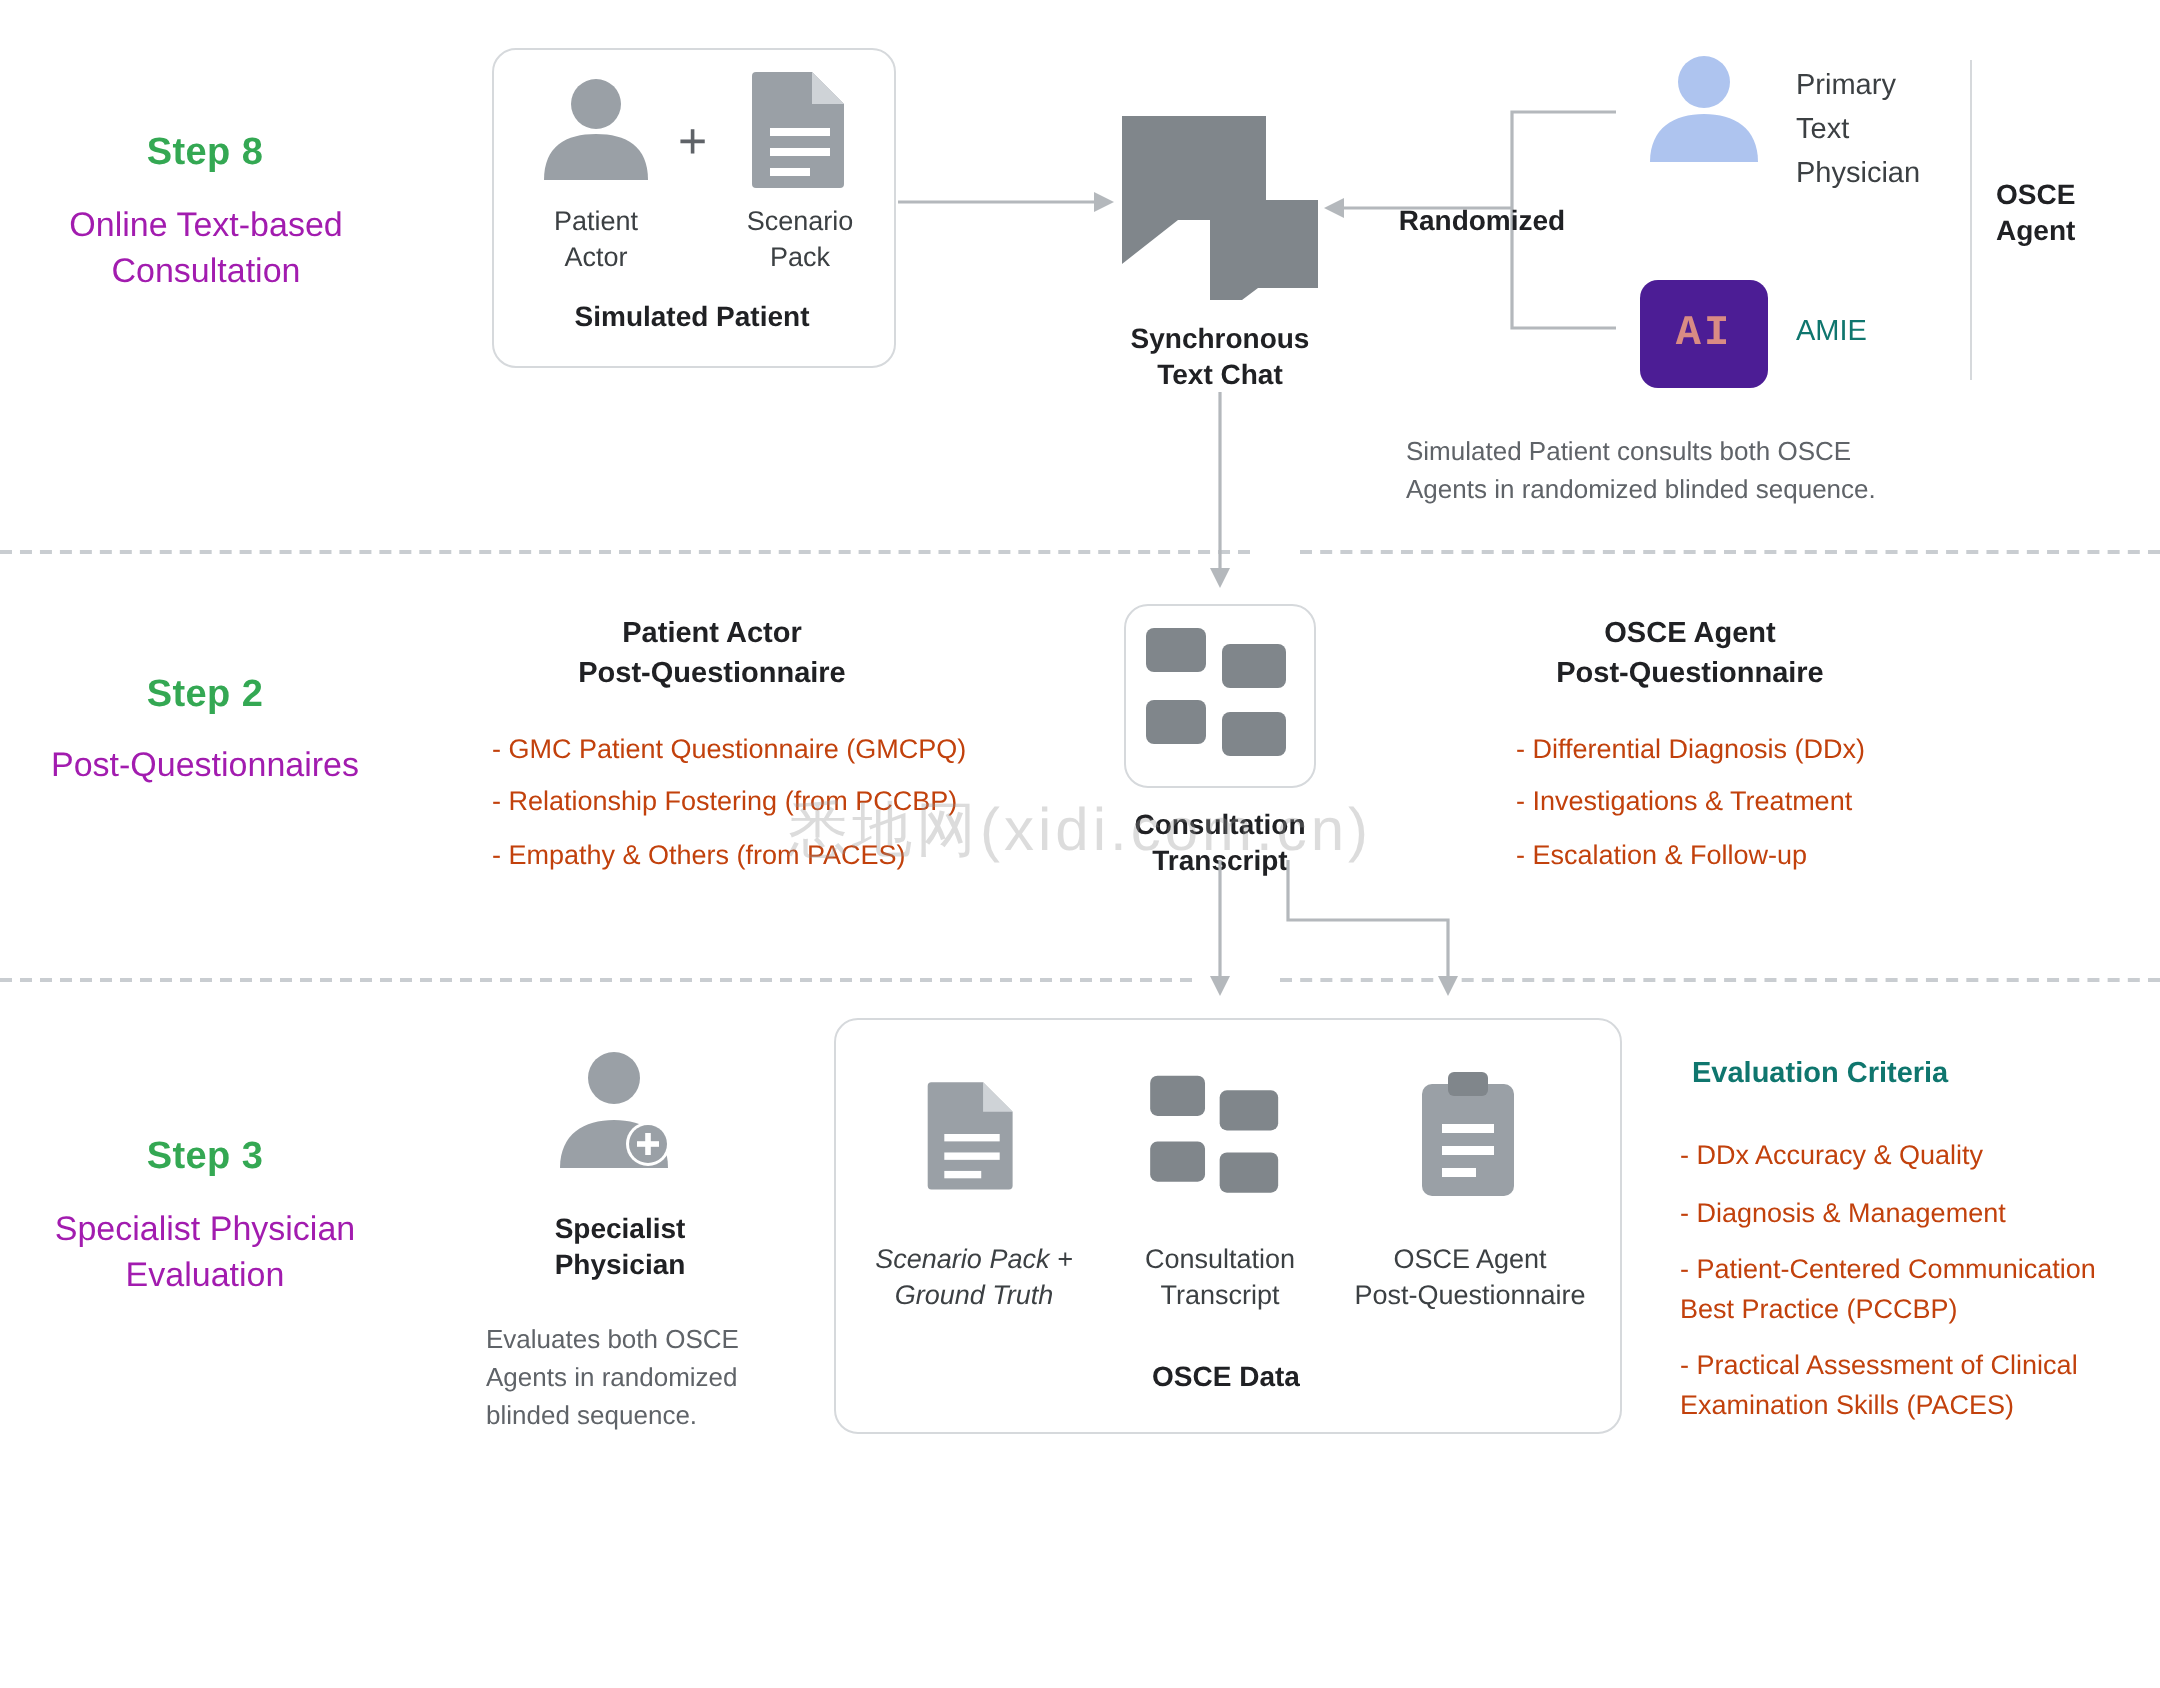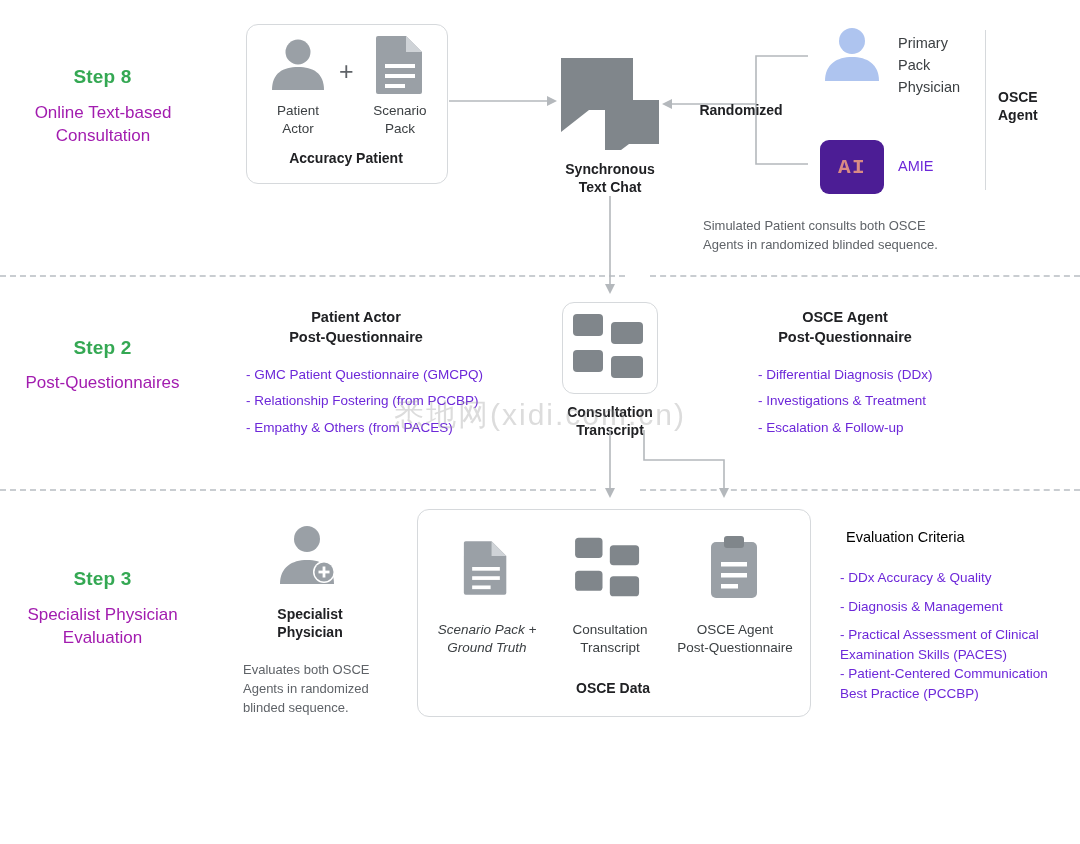--- a/index.html
+++ b/index.html
@@ -64,21 +64,21 @@
     color: #3c4043;
     line-height: 1.32;
   }
   .note {
     font-size: 13px;
     color: #5f6368;
     line-height: 1.45;
   }
   .bullets {
     font-size: 13.5px;
-    color: #6d28d9;
+    color: #c2410c;
     line-height: 1.95;
   }
   .heading-2 {
     font-size: 14.5px;
     font-weight: bold;
     color: #202124;
     text-align: center;
     line-height: 1.35;
   }
 
@@ -171,21 +171,21 @@
   <svg class="abs" style="left:374px; top:34px;" width="52" height="60" viewBox="0 0 52 60">
     <path d="M4 2 h28 l16 16 v40 a2 2 0 0 1 -2 2 H4 a2 2 0 0 1 -2 -2 V4 a2 2 0 0 1 2 -2 Z" class="gray-icon"></path>
     <path d="M32 2 l16 16 h-16 Z" fill="#cfd3d7"></path>
     <rect x="11" y="30" width="30" height="4" fill="#ffffff"></rect>
     <rect x="11" y="40" width="30" height="4" fill="#ffffff"></rect>
     <rect x="11" y="50" width="20" height="4" fill="#ffffff"></rect>
   </svg>
   <div class="abs label-plain" style="left:360px; top:102px; width:80px; white-space:pre-line;">Scenario
 Pack</div>
 
-  <div class="abs label-bold" style="left:256px; top:149px; width:180px;">Accuracy Patient</div>
+  <div class="abs label-bold" style="left:256px; top:149px; width:180px;">Simulated Patient</div>
 
   <svg class="abs" style="left:449px; top:93px;" width="110" height="16" viewBox="0 0 110 16">
     <line x1="0" y1="8" x2="98" y2="8" stroke="#b4b8bc" stroke-width="1.6"></line>
     <path d="M98 3 L108 8 L98 13 Z" fill="#b4b8bc"></path>
   </svg>
 
   <svg class="abs" style="left:561px; top:58px;" width="98" height="92" viewBox="0 0 98 92">
     <path d="M0 0 h72 v52 h-44 l-28 22 Z" class="gray-dark"></path>
     <path d="M44 56 h54 v44 h-30 l-24 18 Z" class="gray-dark" transform="translate(0,-14)"></path>
     <path d="M44 42 h54 v44 h-30 l-24 18 Z" fill="#ffffff" opacity="0"></path>
@@ -199,27 +199,27 @@
     <line x1="96" y1="52" x2="12" y2="52" stroke="#b4b8bc" stroke-width="1.6"></line>
     <path d="M12 47 L2 52 L12 57 Z" fill="#b4b8bc"></path>
   </svg>
   <div class="abs label-bold" style="left:676px; top:101px; width:130px;">Randomized</div>
 
   <svg class="abs" style="left:822px; top:26px;" width="60" height="55" viewBox="0 0 60 55">
     <circle cx="30" cy="15" r="13" class="blue-icon"></circle>
     <path d="M3 55 C3 38 15 31 30 31 C45 31 57 38 57 55 Z" class="blue-icon"></path>
   </svg>
   <div class="abs" style="left:898px; top:32px; width:120px; font-size:14.5px; line-height:1.52; white-space:pre-line; color:#3c4043;">Primary
-Pack
+Text
 Physician</div>
 
   <div class="ai-chip" style="left:820px; top:140px; width:64px; height:54px;">
     <span>AI</span>
   </div>
-  <div class="abs" style="left:898px; top:158px; width:100px; font-size:14.5px; color:#6d28d9;">AMIE</div>
+  <div class="abs" style="left:898px; top:158px; width:100px; font-size:14.5px; color:#0f766e;">AMIE</div>
 
   <div class="vline" style="left:985px; top:30px; height:160px;"></div>
   <div class="abs label-bold" style="left:998px; top:88px; width:78px; white-space:pre-line; text-align:left;">OSCE
 Agent</div>
 
   <div class="abs note" style="left:703px; top:217px; width:330px; white-space:pre-line;">Simulated Patient consults both OSCE
 Agents in randomized blinded sequence.</div>
 
   <svg class="abs" style="left:602px; top:196px;" width="16" height="100" viewBox="0 0 16 100">
     <line x1="8" y1="0" x2="8" y2="88" stroke="#b4b8bc" stroke-width="1.6"></line>
@@ -308,26 +308,26 @@
     <rect x="17" y="0" width="20" height="12" rx="3" class="gray-dark"></rect>
     <rect x="14" y="26" width="26" height="4.5" fill="#ffffff"></rect>
     <rect x="14" y="37" width="26" height="4.5" fill="#ffffff"></rect>
     <rect x="14" y="48" width="17" height="4.5" fill="#ffffff"></rect>
   </svg>
   <div class="abs label-plain" style="left:668px; top:621px; width:134px; white-space:pre-line;">OSCE Agent
 Post-Questionnaire</div>
 
   <div class="abs label-bold" style="left:543px; top:679px; width:140px;">OSCE Data</div>
 
-  <div class="abs" style="left:846px; top:529px; width:230px; font-size:14.5px; font-weight:normal; color:#000000;">Evaluation Criteria</div>
+  <div class="abs" style="left:846px; top:529px; width:230px; font-size:14.5px; font-weight:bold; color:#0f766e;">Evaluation Criteria</div>
   <div class="abs bullets" style="left:840px; top:568px; width:240px; line-height:1.45;">
     <div style="margin-bottom:9px; white-space:pre-line;">- DDx Accuracy &amp; Quality</div>
     <div style="margin-bottom:9px; white-space:pre-line;">- Diagnosis &amp; Management</div>
+    <div style="margin-bottom:9px; white-space:pre-line;">- Patient-Centered Communication
+   Best Practice (PCCBP)</div>
     <div style="white-space:pre-line;">- Practical Assessment of Clinical
    Examination Skills (PACES)</div>
-    <div style="margin-bottom:9px; white-space:pre-line;">- Patient-Centered Communication
-   Best Practice (PCCBP)</div>
   </div>
 
   <div class="watermark">悉地网(xidi.com.cn)</div>
 
 
 </div>
 
 </body></html>

